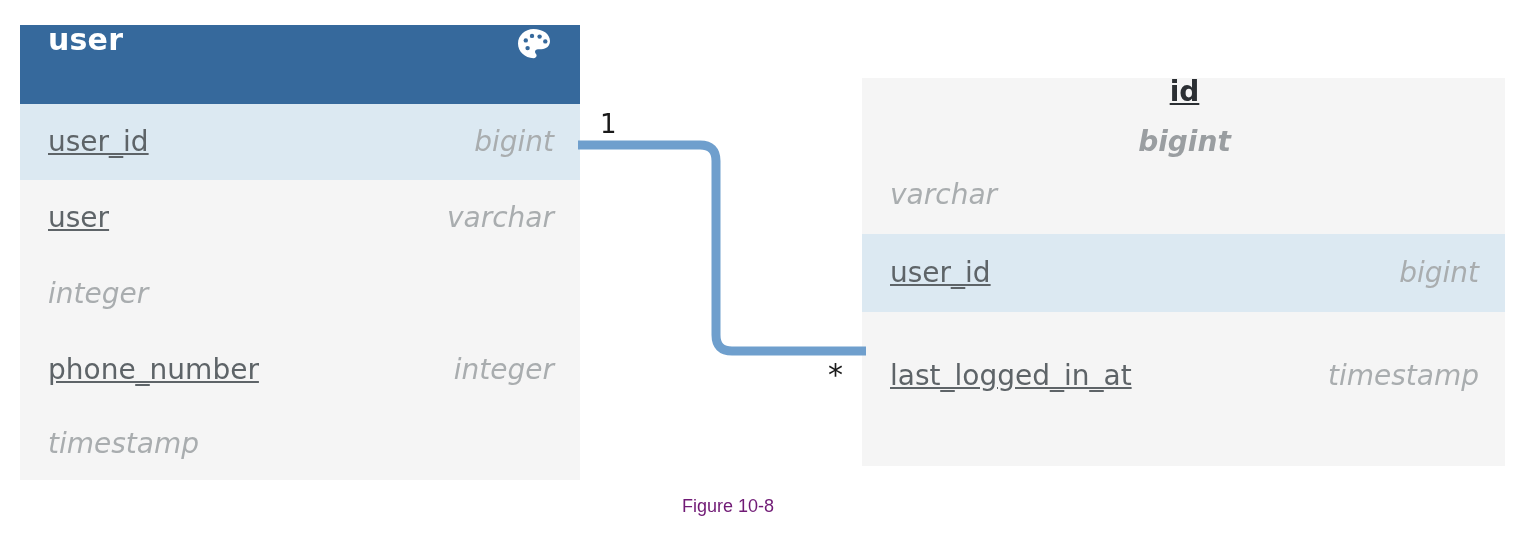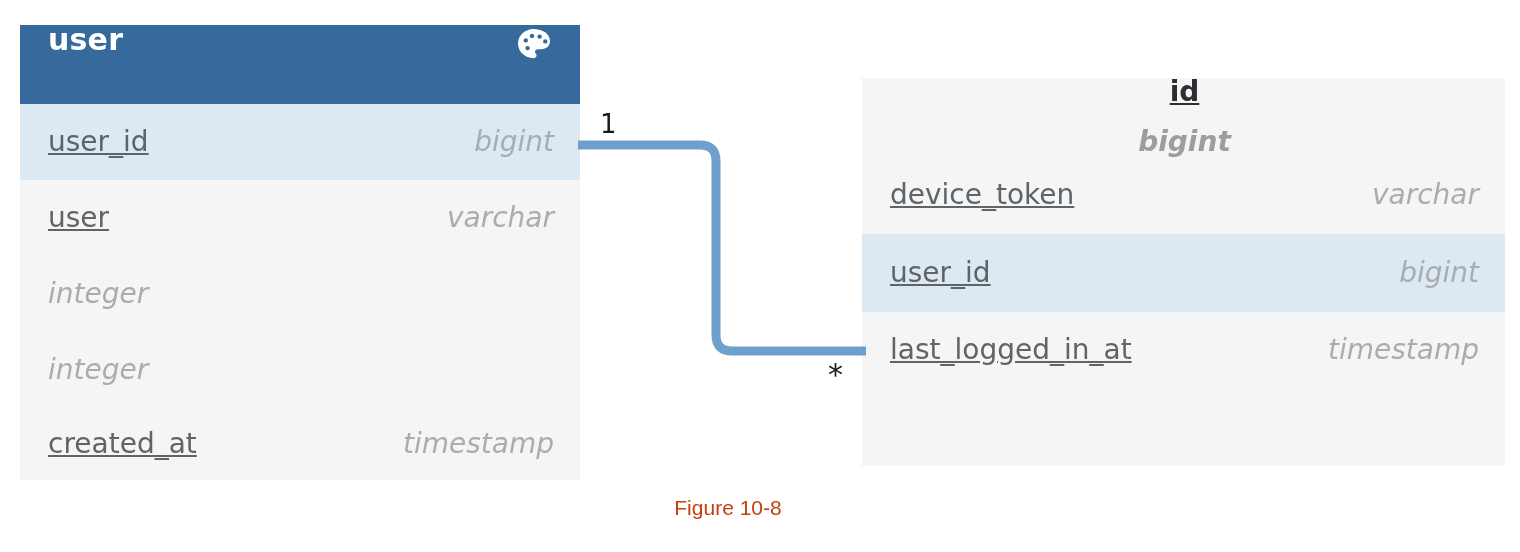--- a/index.html
+++ b/index.html
@@ -110,22 +110,22 @@
   #label-many { left: 828px; top: 360px; font-size: 30px; }
 
   
   #caption {
     position: absolute;
     left: 0;
     top: 497px;
     width: 1456px;
     text-align: center;
     font-family: "Liberation Sans", "DejaVu Sans", sans-serif;
-    font-size: 21px;
-    color: #c2410c;
+    font-size: 18px;
+    color: #701a75;
     line-height: 1;
   }
 </style>
 </head>
 <body>
 
 <div id="canvas">
 
   <div class="entity" id="entity-user" style="left:20px; top:25px; width:560px; height:455px;">
 
@@ -149,46 +149,45 @@
         <span class="col-type">bigint</span>
       </div>
       <div class="row" style="height:76px;">
         <span class="col-name">user</span>
         <span class="col-type">varchar</span>
       </div>
       <div class="row" style="height:76px;">
         <span class="col-type">integer</span>
       </div>
       <div class="row" style="height:76px;">
+        <span class="col-name">phone_number</span>
         <span class="col-type">integer</span>
       </div>
       <div class="row" style="height:72px;">
-        <span class="col-name">created_at</span>
         <span class="col-type">timestamp</span>
       </div>
     </div>
   </div>
 
   <div class="entity" id="entity-device" style="left:862px; top:78px; width:643px; height:388px;">
 
 
     <div class="entity-rows">
       <div class="row pk" style="height:78px;flex-direction:column;">
         <span class="col-name">id</span>
         <span class="col-type">bigint</span>
       </div>
       <div class="row" style="height:78px;">
-        <span class="col-name">device_token</span>
         <span class="col-type">varchar</span>
       </div>
       <div class="row highlight" style="height:78px;">
         <span class="col-name">user_id</span>
         <span class="col-type">bigint</span>
       </div>
-      <div class="row" style="height:75px;">
+      <div class="row" style="height:75px;margin-top:26px;">
         <span class="col-name">last_logged_in_at</span>
         <span class="col-type">timestamp</span>
       </div>
     </div>
   </div>
 
   <svg id="connector" viewBox="0 0 1520 552">
     <path d="M 578 145 L 700 145 Q 716 145 716 161 L 716 335 Q 716 351 732 351 L 866 351" fill="none" stroke="#6f9fcd" stroke-width="9" stroke-linecap="butt" stroke-linejoin="round"></path>
   </svg>
 

